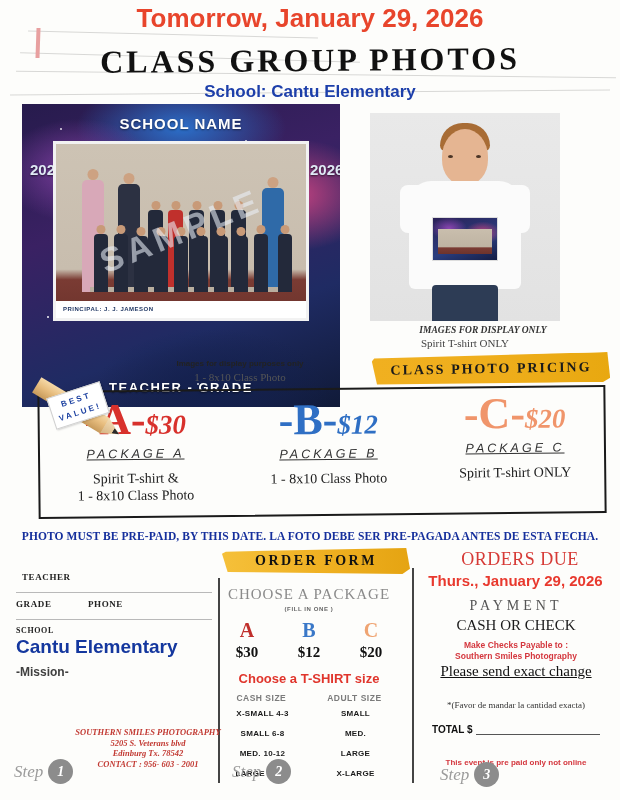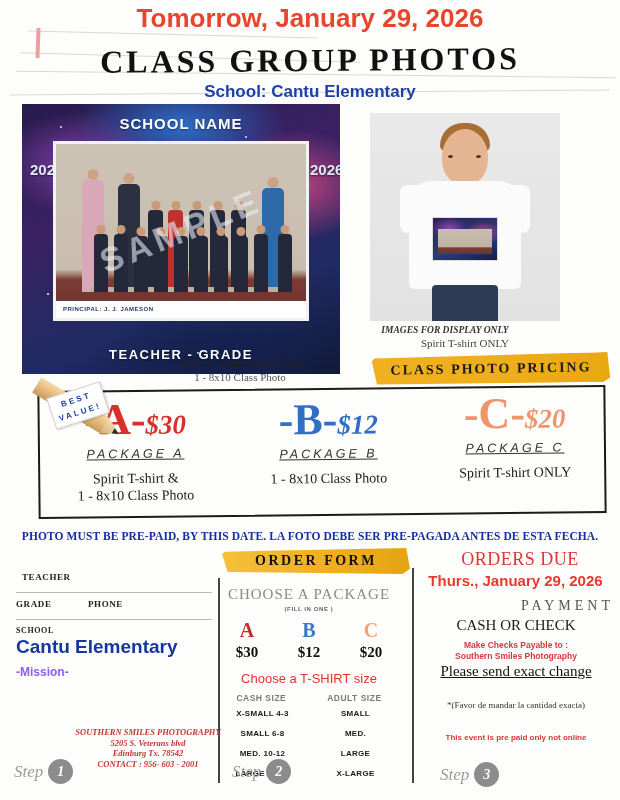--- a/index.html
+++ b/index.html
@@ -32,21 +32,21 @@
     font-size: 32px; color: #111; letter-spacing: 3px;
     transform: rotate(-0.5deg);
   }
   .school-line {
     position: absolute; top: 82px; left: 0; width: 620px; text-align: center;
     font-size: 17px; font-weight: bold; color: #1d3faa;
   }
 
   
   .class-photo {
-    position: absolute; left: 22px; top: 104px; width: 318px; height: 270px;
+    position: absolute; left: 22px; top: 104px; width: 318px; height: 303px;
     background:
       radial-gradient(ellipse 120px 80px at 18% 22%, #7e3fa0 0%, rgba(126,63,160,0) 65%),
       radial-gradient(ellipse 130px 90px at 86% 30%, #c0427f 0%, rgba(192,66,127,0) 62%),
       radial-gradient(ellipse 150px 70px at 50% 8%, #2b6fc9 0%, rgba(43,111,201,0) 70%),
       radial-gradient(ellipse 170px 90px at 60% 95%, #13204d 0%, rgba(19,32,77,0) 70%),
       linear-gradient(160deg, #271b4d 0%, #3a2163 35%, #1f2b63 70%, #101a38 100%);
     overflow: hidden;
   }
   .star { position: absolute; background: #fff; border-radius: 50%; opacity: .85; }
   .school-name-tag {
@@ -127,21 +127,21 @@
       linear-gradient(160deg, #2b2157 0%, #2a3d7e 60%, #141d44 100%);
     border: 1px solid #ddd;
   }
   .shirt-print-inner {
     position: absolute; left: 5px; top: 11px; right: 5px; bottom: 6px;
     background: linear-gradient(180deg,#c9bead 0%, #bfb4a3 70%, #7b3c34 76%, #6d332c 100%);
   }
   .boy-pants { position: absolute; left: 50%; top: 172px; transform: translateX(-50%);
                width: 66px; height: 40px; background: #2d3c55; border-radius: 4px; }
   .shirt-cap1 {
-    position: absolute; left: 350px; top: 325px; width: 190px; text-align: center;
+    position: absolute; left: 388px; top: 325px; width: 190px; text-align: center;
     font-size: 9.5px; font-weight: bold; font-style: italic; color: #333;
     font-family: "Liberation Serif", serif;
   }
   .shirt-cap2 {
     position: absolute; left: 370px; top: 337px; width: 190px; text-align: center;
     font-size: 11px; color: #444; font-family: "Liberation Serif", serif;
   }
 
   
   .hl-pricing {
@@ -220,40 +220,40 @@
   .vdiv.d1 { left: 218px; top: 578px; height: 205px; }
   .vdiv.d2 { left: 412px; top: 568px; height: 215px; }
 
   .col-left { position: absolute; left: 16px; top: 566px; width: 196px; }
   .field-label { font-family: "Liberation Serif", serif; font-weight: bold;
                  font-size: 9px; color: #222; letter-spacing: .6px; }
   .field-line { border-bottom: 1px solid #b9b9b9; height: 27px; }
   .school-label { font-family: "Liberation Serif", serif; font-weight: bold;
                   font-size: 8px; color: #222; letter-spacing: .6px; }
   .school-value { font-size: 19px; font-weight: bold; color: #14379e; margin-top: 1px; }
-  .mission { font-size: 12px; font-weight: bold; color: #8b5cf6; margin-top: 7px; }
+  .mission { font-size: 12px; font-weight: bold; color: #404040; margin-top: 7px; }
   .photog { position: absolute; left: 73px; top: 727px; width: 150px; text-align: center;
             font-family: "Liberation Serif", serif; font-style: italic; font-weight: bold;
             font-size: 8.5px; color: #c23a33; line-height: 10.5px; }
 
   .col-mid { position: absolute; left: 216px; top: 578px; width: 186px; text-align: center; margin-top: 8px; }
   .choose-pkg { font-family: "Liberation Serif", serif; font-size: 15px; color: #8a8a8a; letter-spacing: 1px; }
   .fill-one { font-size: 6px; font-weight: bold; color: #666; letter-spacing: .6px; margin-top: 3px; }
   .pkg-row { display: flex; justify-content: space-around; margin-top: 7px; }
   .pkg-col-letter { font-family: "Liberation Serif", serif; font-weight: bold; font-size: 20px; }
   .pkg-col-price { font-family: "Liberation Serif", serif; font-weight: bold; font-size: 15px; color: #111; margin-top: 2px; }
-  .choose-shirt { font-size: 13px; font-weight: normal; color: #e0352c; margin-top: 10px; }
+  .choose-shirt { font-size: 13px; font-weight: bold; color: #e0352c; margin-top: 10px; }
   .size-head { display: flex; justify-content: space-around; margin-top: 7px;
                font-size: 8.5px; font-weight: bold; color: #7b7b7b; letter-spacing: .5px; }
   .size-cols { display: flex; justify-content: space-around; margin-top: 6px; }
   .size-col { width: 50%; }
   .size-item { font-size: 8px; font-weight: bold; color: #1a1a1a; margin-bottom: 11px; letter-spacing: .3px; }
 
   .col-right { position: absolute; left: 418px; top: 598px; width: 196px; text-align: center; }
-  .pay-title { font-family: "Liberation Serif", serif; font-size: 14px; color: #555; letter-spacing: 4px; text-align: right; }
+  .pay-title { font-family: "Liberation Serif", serif; font-size: 14px; color: #555; letter-spacing: 4px; }
   .pay-sub { font-family: "Liberation Serif", serif; font-size: 15px; color: #1a1a1a; margin-top: 3px; }
   .pay-checks { font-size: 8.5px; font-weight: bold; color: #d4373e; margin-top: 6px; line-height: 11px; }
   .pay-change { font-family: "Liberation Serif", serif; font-size: 15px; color: #111; margin-top: 1px; text-decoration: underline; }
   .pay-change-es { font-family: "Liberation Serif", serif; font-size: 9px; color: #333; margin-top: 20px; }
   .total-row { display: flex; align-items: flex-end; margin-top: 14px; padding: 0 14px; }
   .total-lbl { font-size: 10px; font-weight: bold; color: #111; }
   .total-line { flex: 1; border-bottom: 1px solid #555; height: 11px; margin-left: 3px; }
   .pay-note { font-size: 8px; font-weight: bold; color: #d4373e; margin-top: 23px; }
 
   
@@ -496,20 +496,24 @@
 
   <div class="col-right">
     <div class="pay-title">PAYMENT</div>
     <div class="pay-sub">CASH OR CHECK</div>
     <div class="pay-checks">
       <div>Make Checks Payable to :</div>
       <div>Southern Smiles Photography</div>
     </div>
     <div class="pay-change">Please send exact change</div>
     <div class="pay-change-es">*(Favor  de mandar la cantidad exacta)</div>
+    <div class="total-row">
+      <span class="total-lbl">TOTAL $</span>
+      <span class="total-line"></span>
+    </div>
     <div class="pay-note">This event is pre paid only not online</div>
   </div>
 
   <div class="step s1">
     <span class="step-word">Step</span>
     <span class="step-circle">1</span>
   </div>
   <div class="step s2">
     <span class="step-word">Step</span>
     <span class="step-circle">2</span>

